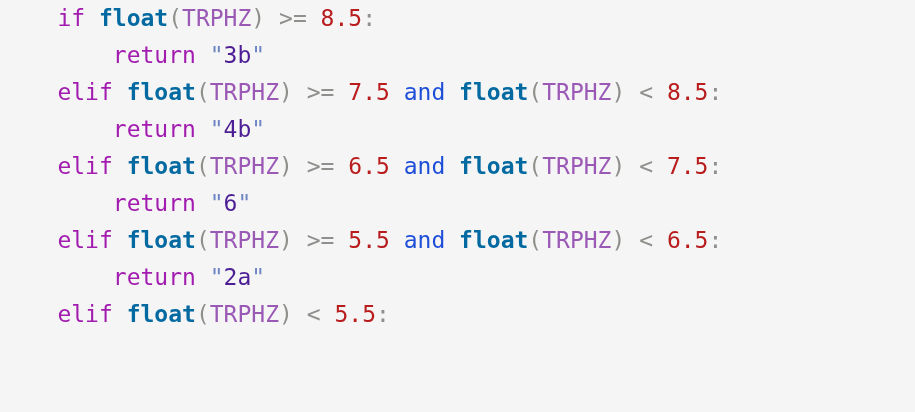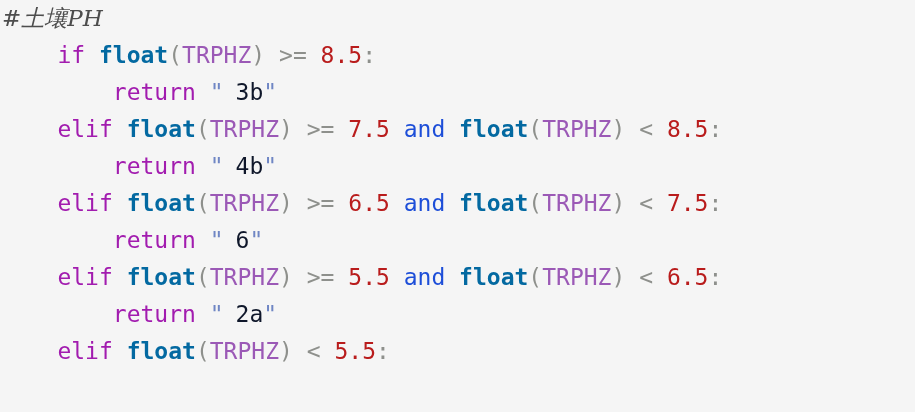--- a/index.html
+++ b/index.html
@@ -28,32 +28,31 @@
     font-size: 23px;
   }
   
   .tok-comment  { color: #4d4d4d; font-style: italic; font-family: "DejaVu Serif", "Liberation Serif", serif; }
   .tok-def      { color: #8a55c8; }
   .tok-funcname { color: #aa3731; font-weight: bold; }
   .tok-keyword  { color: #a21caf; }
   .tok-builtin  { color: #0369a1; font-weight: bold; }
   .tok-ident    { color: #9b59b6; }
   .tok-number   { color: #b91c1c; }
-  .tok-string   { color: #0f172a; margin-left: 12px; }
+  .tok-string   { color: #4c1d95; }
   .tok-quote    { color: #6f86c4; }
   .tok-punct    { color: #8e908c; }
   .tok-op       { color: #8e908c; }
   .tok-plain    { color: #1d4ed8; }
 </style>
 </head>
 <body>
 
 <div id="code-block">
   <div id="code-lines">
-      <div class="code-line"><span class="tok-comment">#土壤PH</span></div>
       <div class="code-line"><span class="tok-plain">    </span><span class="tok-keyword">if</span><span class="tok-plain"> </span><span class="tok-builtin">float</span><span class="tok-punct">(</span><span class="tok-ident">TRPHZ</span><span class="tok-punct">)</span><span class="tok-plain"> </span><span class="tok-op">&gt;=</span><span class="tok-plain"> </span><span class="tok-number">8.5</span><span class="tok-punct">:</span></div>
       <div class="code-line"><span class="tok-plain">        </span><span class="tok-keyword">return</span><span class="tok-plain"> </span><span class="tok-quote">"</span><span class="tok-string">3b</span><span class="tok-quote">"</span></div>
       <div class="code-line"><span class="tok-plain">    </span><span class="tok-keyword">elif</span><span class="tok-plain"> </span><span class="tok-builtin">float</span><span class="tok-punct">(</span><span class="tok-ident">TRPHZ</span><span class="tok-punct">)</span><span class="tok-plain"> </span><span class="tok-op">&gt;=</span><span class="tok-plain"> </span><span class="tok-number">7.5</span><span class="tok-plain"> </span><span class="tok-plain">and</span><span class="tok-plain"> </span><span class="tok-builtin">float</span><span class="tok-punct">(</span><span class="tok-ident">TRPHZ</span><span class="tok-punct">)</span><span class="tok-plain"> </span><span class="tok-op">&lt;</span><span class="tok-plain"> </span><span class="tok-number">8.5</span><span class="tok-punct">:</span></div>
       <div class="code-line"><span class="tok-plain">        </span><span class="tok-keyword">return</span><span class="tok-plain"> </span><span class="tok-quote">"</span><span class="tok-string">4b</span><span class="tok-quote">"</span></div>
       <div class="code-line"><span class="tok-plain">    </span><span class="tok-keyword">elif</span><span class="tok-plain"> </span><span class="tok-builtin">float</span><span class="tok-punct">(</span><span class="tok-ident">TRPHZ</span><span class="tok-punct">)</span><span class="tok-plain"> </span><span class="tok-op">&gt;=</span><span class="tok-plain"> </span><span class="tok-number">6.5</span><span class="tok-plain"> </span><span class="tok-plain">and</span><span class="tok-plain"> </span><span class="tok-builtin">float</span><span class="tok-punct">(</span><span class="tok-ident">TRPHZ</span><span class="tok-punct">)</span><span class="tok-plain"> </span><span class="tok-op">&lt;</span><span class="tok-plain"> </span><span class="tok-number">7.5</span><span class="tok-punct">:</span></div>
       <div class="code-line"><span class="tok-plain">        </span><span class="tok-keyword">return</span><span class="tok-plain"> </span><span class="tok-quote">"</span><span class="tok-string">6</span><span class="tok-quote">"</span></div>
       <div class="code-line"><span class="tok-plain">    </span><span class="tok-keyword">elif</span><span class="tok-plain"> </span><span class="tok-builtin">float</span><span class="tok-punct">(</span><span class="tok-ident">TRPHZ</span><span class="tok-punct">)</span><span class="tok-plain"> </span><span class="tok-op">&gt;=</span><span class="tok-plain"> </span><span class="tok-number">5.5</span><span class="tok-plain"> </span><span class="tok-plain">and</span><span class="tok-plain"> </span><span class="tok-builtin">float</span><span class="tok-punct">(</span><span class="tok-ident">TRPHZ</span><span class="tok-punct">)</span><span class="tok-plain"> </span><span class="tok-op">&lt;</span><span class="tok-plain"> </span><span class="tok-number">6.5</span><span class="tok-punct">:</span></div>
       <div class="code-line"><span class="tok-plain">        </span><span class="tok-keyword">return</span><span class="tok-plain"> </span><span class="tok-quote">"</span><span class="tok-string">2a</span><span class="tok-quote">"</span></div>
       <div class="code-line"><span class="tok-plain">    </span><span class="tok-keyword">elif</span><span class="tok-plain"> </span><span class="tok-builtin">float</span><span class="tok-punct">(</span><span class="tok-ident">TRPHZ</span><span class="tok-punct">)</span><span class="tok-plain"> </span><span class="tok-op">&lt;</span><span class="tok-plain"> </span><span class="tok-number">5.5</span><span class="tok-punct">:</span></div>
       <div class="code-line"></div>

